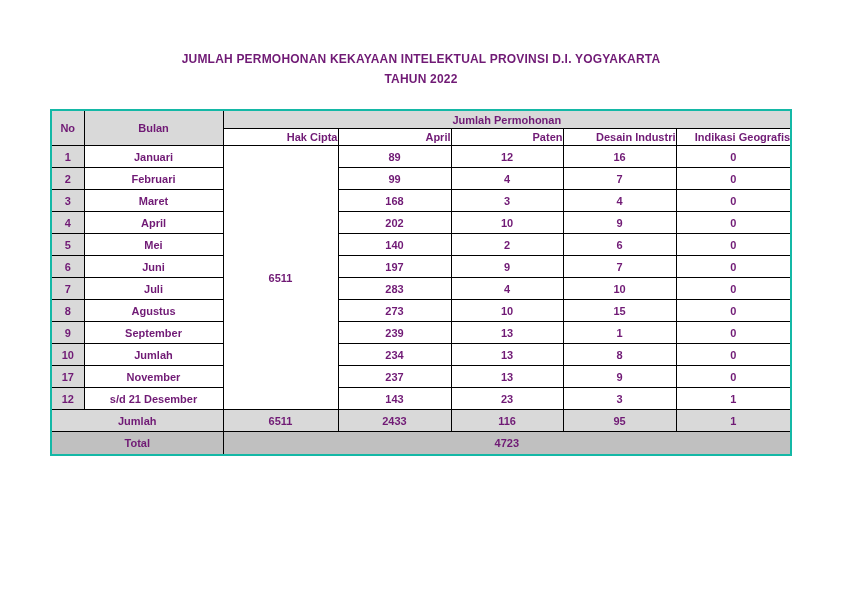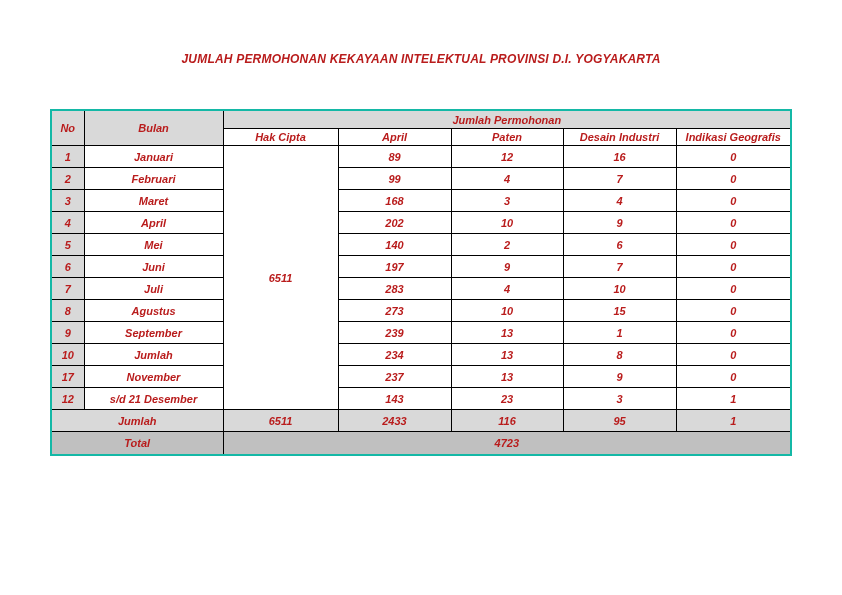--- a/index.html
+++ b/index.html
@@ -2,23 +2,22 @@
 <html><head>
 <meta charset="utf-8">
 <style>
   html, body { margin: 0; padding: 0; background: #ffffff; }
   .page {
     position: relative;
     width: 842px;
     height: 469px;
     background: #ffffff;
     font-family: "Liberation Sans", sans-serif;
-    color: #b91c1c;
+    color: #701a75;
     overflow: hidden;
-    font-style: italic;
   }
   .title-block {
     position: absolute;
     top: 49px;
     left: 0;
     width: 842px;
     text-align: center;
     font-weight: bold;
     font-size: 12px;
     line-height: 20px;
@@ -38,34 +37,35 @@
     border: 1px solid #000000;
     font-size: 11px;
     font-weight: bold;
     text-align: center;
     vertical-align: middle;
     padding: 0;
     white-space: nowrap;
     overflow: hidden;
   }
   thead tr.group-row th { height: 17px; }
-  thead tr.sub-row th { height: 16px; background: #ffffff; }
+  thead tr.sub-row th { height: 16px; background: #ffffff; text-align: right; }
   tbody tr { height: 22px; }
   td.bulan-cell { text-align: left; padding-left: 5px; }
   .gray { background: #d9d9d9; }
   tr.jumlah-row td { background: #d9d9d9; height: 21px; }
   tr.total-row td { background: #c0c0c0; height: 22px; }
 </style>
 </head>
 <body>
 
 <div class="page">
 
   <div class="title-block">
     <div>JUMLAH PERMOHONAN KEKAYAAN INTELEKTUAL PROVINSI D.I. YOGYAKARTA</div>
+    <div>TAHUN 2022</div>
   </div>
 
   <table class="main">
     <colgroup>
       <col style="width:33px">
       <col style="width:139px">
       <col style="width:115px">
       <col style="width:113px">
       <col style="width:112px">
       <col style="width:113px">

